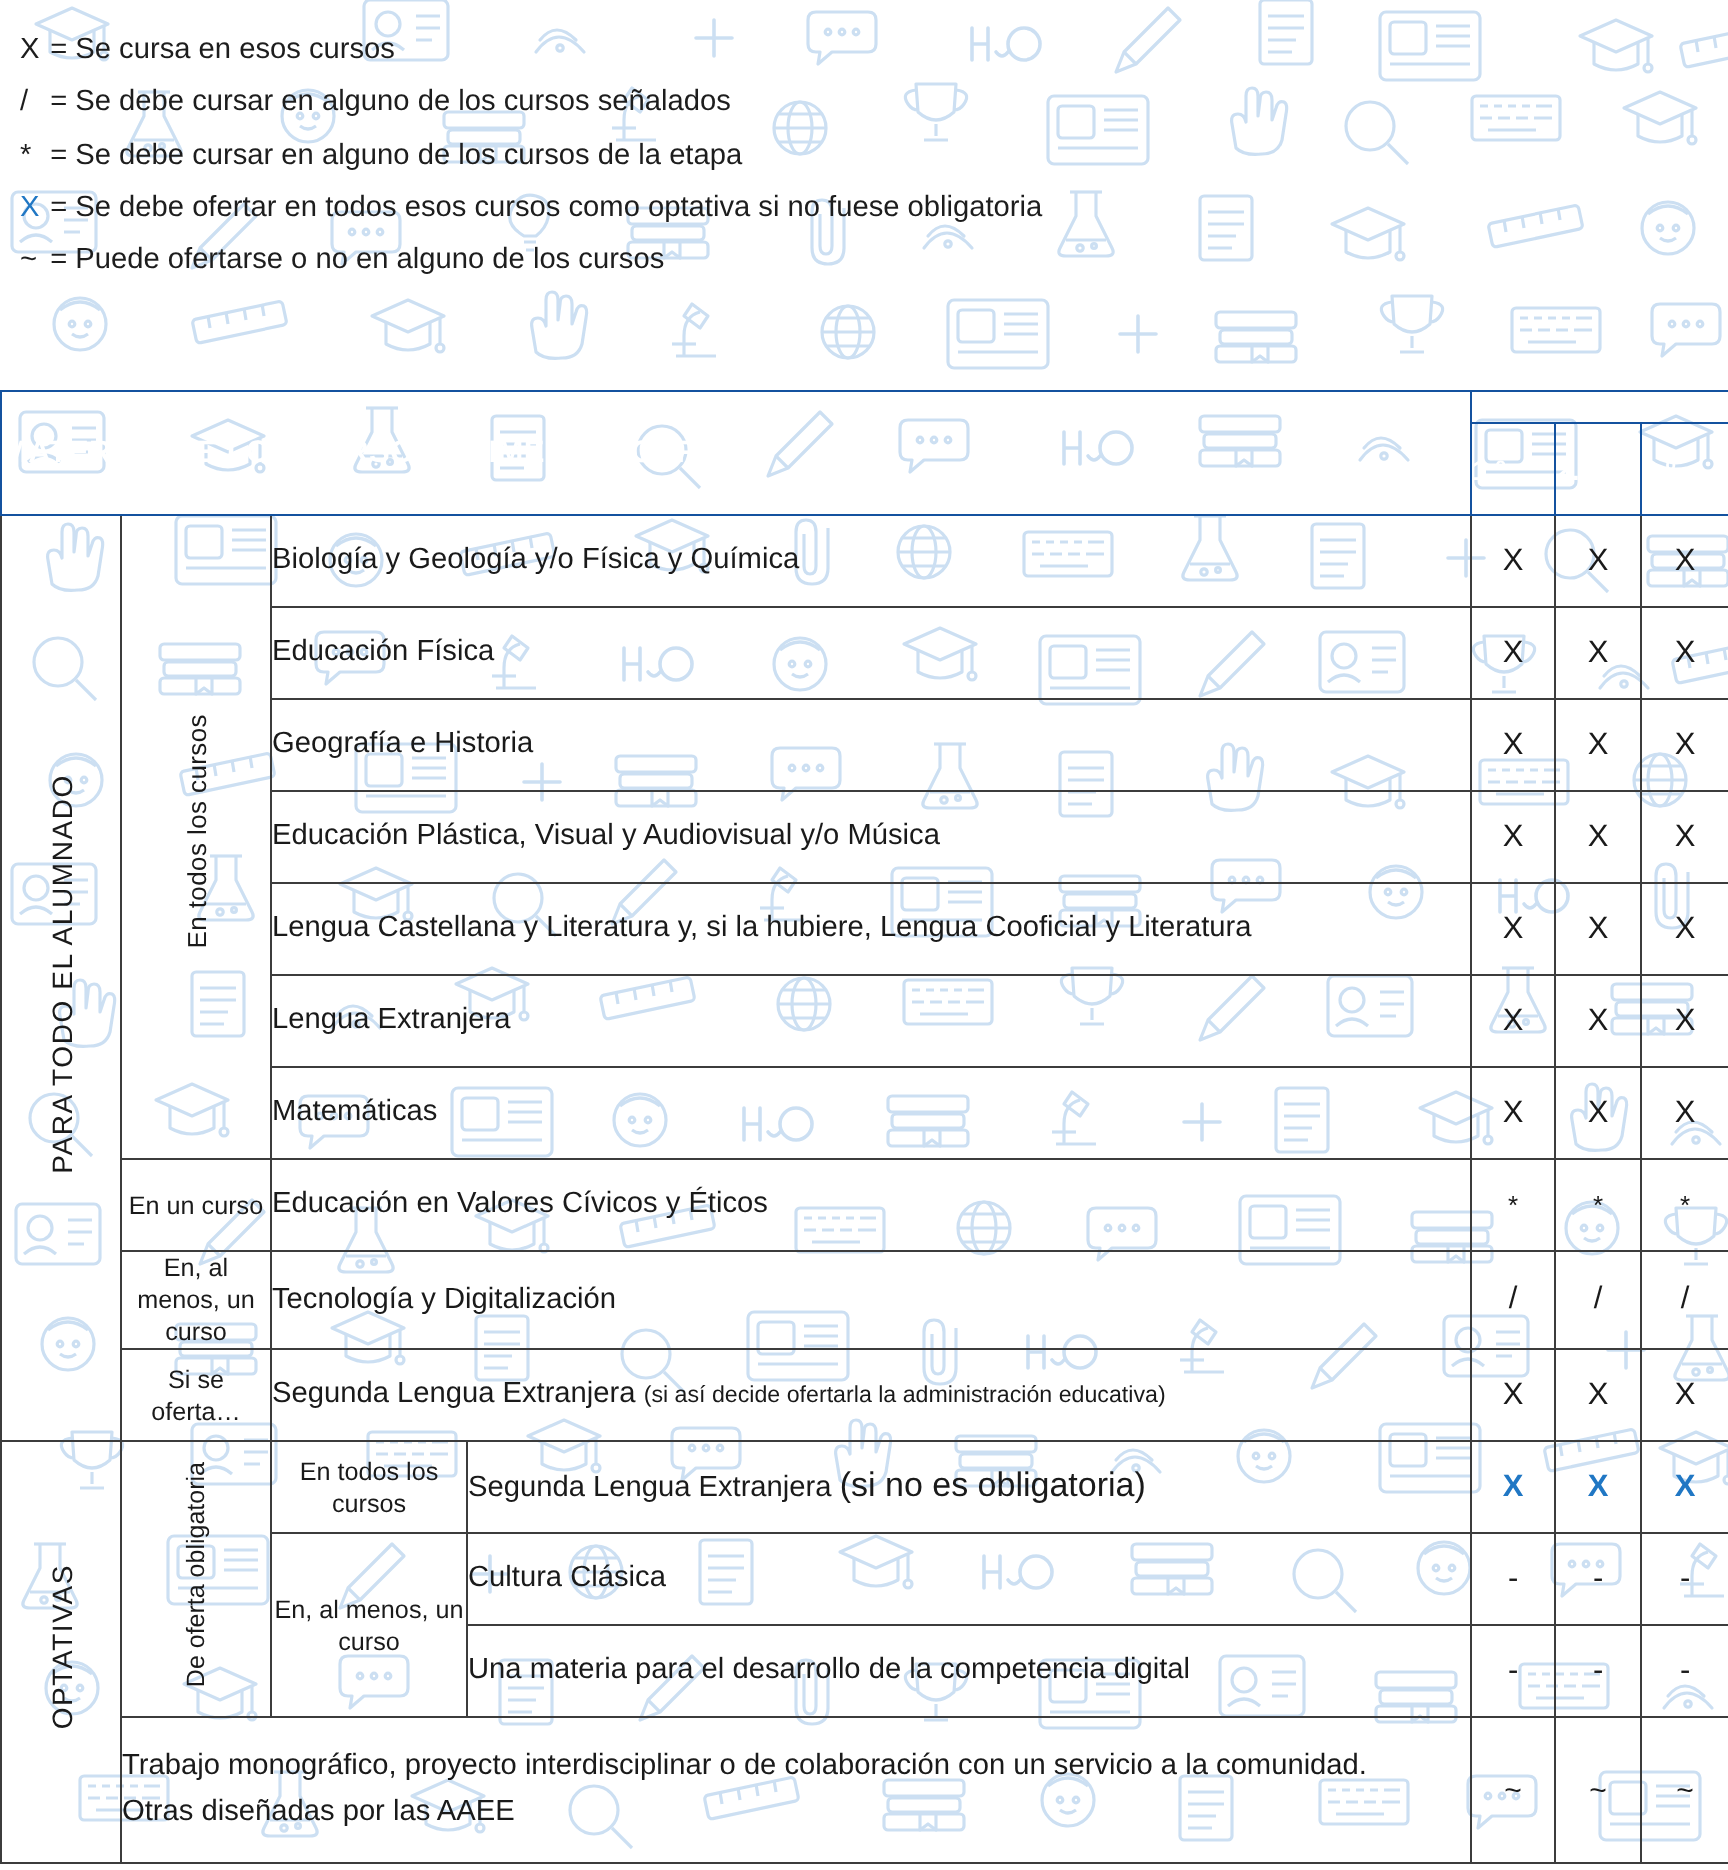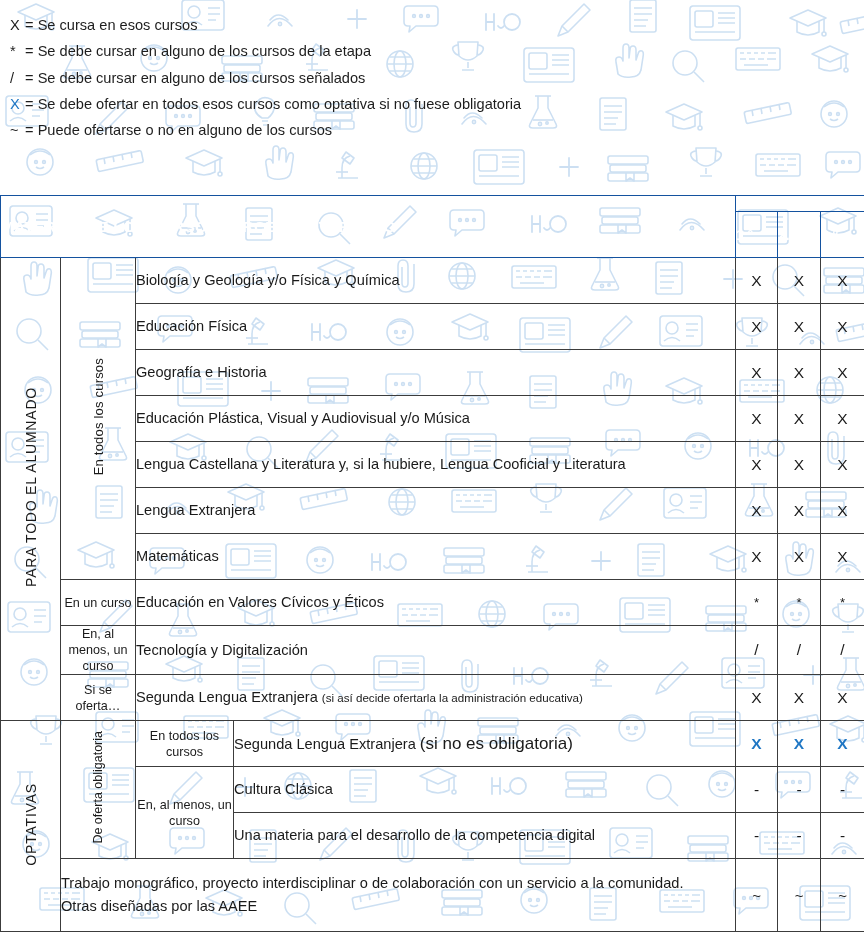--- a/index.html
+++ b/index.html
@@ -469,26 +469,26 @@
 </svg>
 
 <div id="page">
 
   <div class="legend">
     <div class="legend-row">
       <span class="legend-sym">X</span>
       <span>= Se cursa en esos cursos</span>
     </div>
     <div class="legend-row">
+      <span class="legend-sym">/</span>
+      <span>= Se debe cursar en alguno de los cursos señalados</span>
+    </div>
+    <div class="legend-row">
       <span class="legend-sym">*</span>
       <span>= Se debe cursar en alguno de los cursos de la etapa</span>
-    </div>
-    <div class="legend-row">
-      <span class="legend-sym">/</span>
-      <span>= Se debe cursar en alguno de los cursos señalados</span>
     </div>
     <div class="legend-row">
       <span class="legend-sym sym-blue">X</span>
       <span>= Se debe ofertar en todos esos cursos como optativa si no fuese obligatoria</span>
     </div>
     <div class="legend-row">
       <span class="legend-sym">~</span>
       <span>= Puede ofertarse o no en alguno de los cursos</span>
     </div>
   </div>
@@ -499,21 +499,21 @@
         <col style="width:75px">
         <col style="width:98px">
       <col style="width:502px">
       <col style="width:42px">
         <col style="width:43px">
         <col style="width:44px">
     </colgroup>
 
     <tbody>
         <tr>
-      <td class="hd hd-main" colspan="4" rowspan="2" style="height:45px">MATERIAS DE LOS CURSOS TERCERO A TERCERO</td>
+      <td class="hd hd-main" colspan="4" rowspan="2" style="height:45px">MATERIAS DE LOS CURSOS PRIMERO A CURSOS</td>
       <td class="hd hd-cursos" colspan="3">CURSOS</td>
     </tr>
     <tr>
       <td class="hd hd-year" style="height:45px">1.º</td>
       <td class="hd hd-year">2.º</td>
       <td class="hd hd-year">3.º</td>
     </tr>
 
     <tr>
       <td class="vert" rowspan="10">

